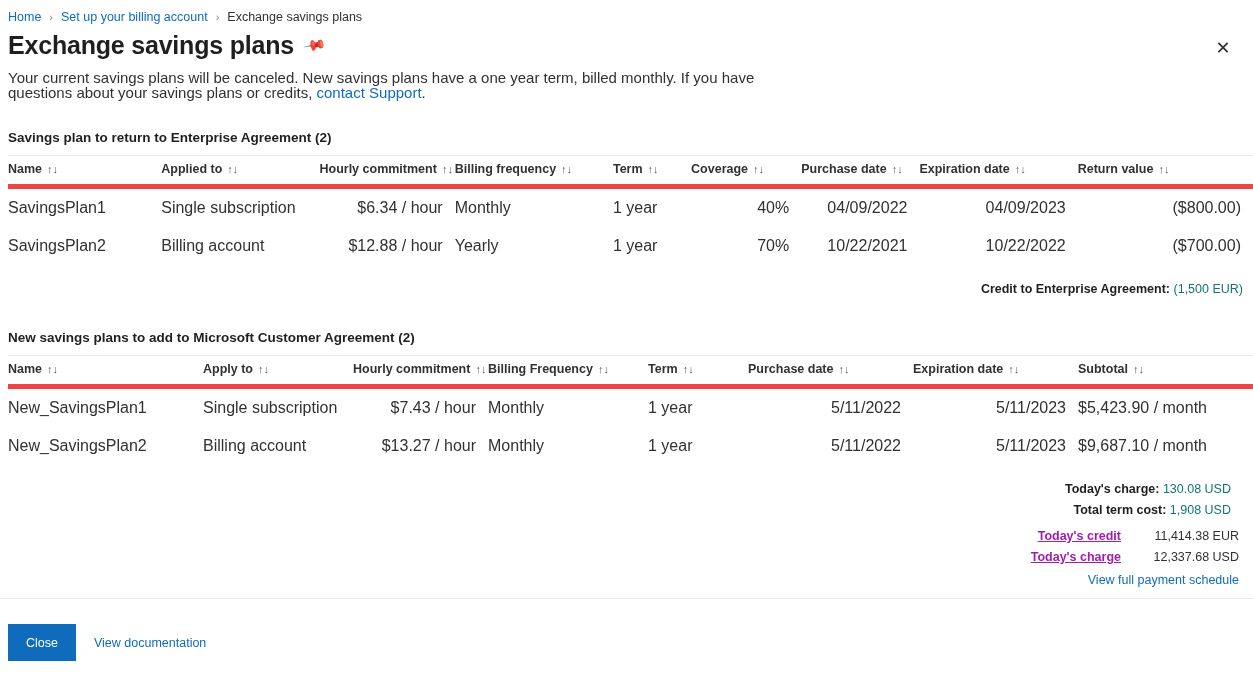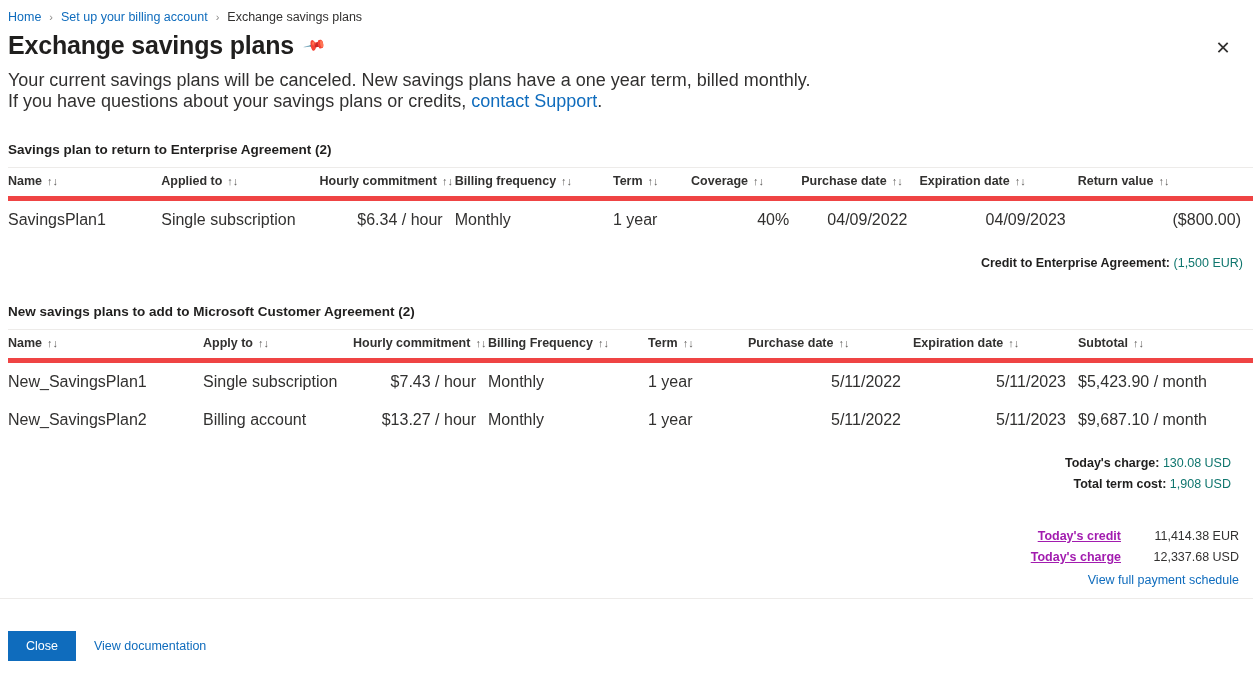--- a/index.html
+++ b/index.html
@@ -43,21 +43,21 @@
   .close-x {
     position: absolute; top: 36px; right: 18px;
     width: 24px; height: 24px;
     font-size: 18px; color: #323130;
     display: flex; align-items: center; justify-content: center;
     cursor: pointer; font-weight: 300;
   }
 
   .intro {
     padding: 10px 8px 0 8px;
-    font-size: 18px; line-height: 21px;
+    font-size: 15px; line-height: 15px;
     max-width: 830px;
     color: #323130;
   }
   .intro a { color: #0f6cbd; text-decoration: none; cursor: pointer; }
 
   
   .section { padding: 0 8px; }
   .section-title {
     font-size: 13.5px; font-weight: 600; color: #201f1e;
     margin-top: 30px; margin-bottom: 10px;
@@ -109,21 +109,21 @@
   .fr-value { color: #323130; width: 118px; text-align: right; }
   .fr-link { color: #0f6cbd; cursor: pointer; margin-top: 2px; }
 
   .footer-left {
     position: absolute; left: 8px; bottom: 12px;
     display: flex; align-items: center;
   }
   .btn-primary {
     background: #0f6cbd; color: #ffffff;
     border: none; font-size: 12.5px;
-    padding: 0 18px; height: 30px; min-width: 64px;
+    padding: 0 18px; height: 37px; min-width: 64px;
     cursor: pointer; font-family: "Liberation Sans", sans-serif;
   }
   .doc-link {
     color: #0f6cbd; font-size: 12.5px; margin-left: 18px; cursor: pointer;
   }
 </style>
 </head>
 <body>
 
 <div class="page">
@@ -178,20 +178,31 @@
           <td>SavingsPlan1</td>
           <td>Single subscription</td>
           <td class="num">$6.34 / hour</td>
           <td>Monthly</td>
           <td>1 year</td>
           <td class="num">40%</td>
           <td class="num">04/09/2022</td>
           <td class="num">04/09/2023</td>
           <td class="num">($800.00)</td>
         </tr>
+        <tr>
+          <td>SavingsPlan2</td>
+          <td>Billing account</td>
+          <td class="num">$12.88 / hour</td>
+          <td>Yearly</td>
+          <td>1 year</td>
+          <td class="num">70%</td>
+          <td class="num">10/22/2021</td>
+          <td class="num">10/22/2022</td>
+          <td class="num">($700.00)</td>
+        </tr>
       </tbody>
     </table>
     <div class="totals">
       <div>
         <span class="lbl">Credit to Enterprise Agreement:</span>
         <span class="val">(1,500 EUR)</span>
       </div>
     </div>
   </div>
 

